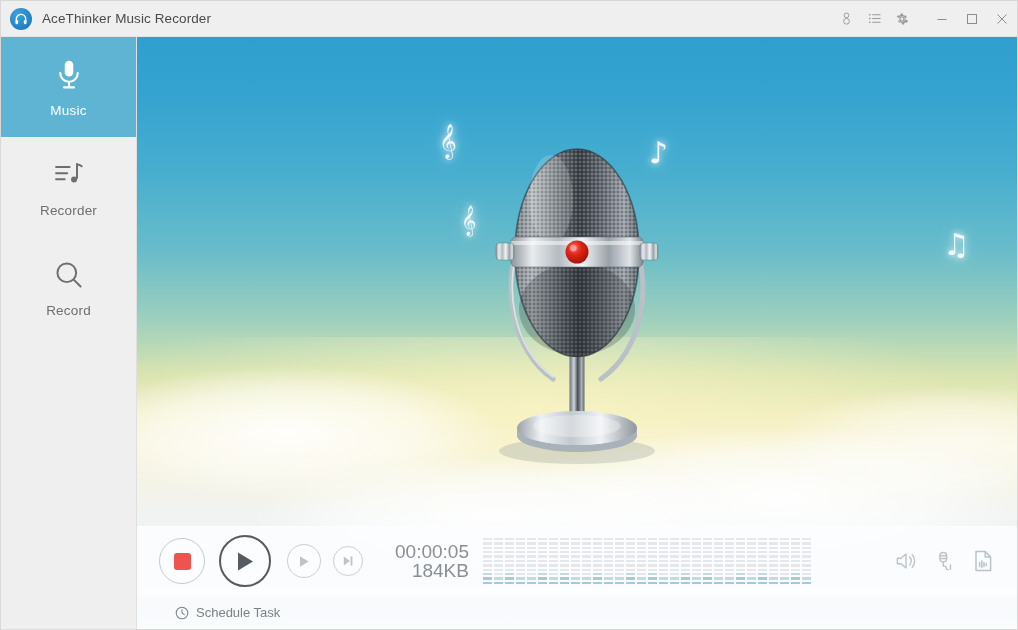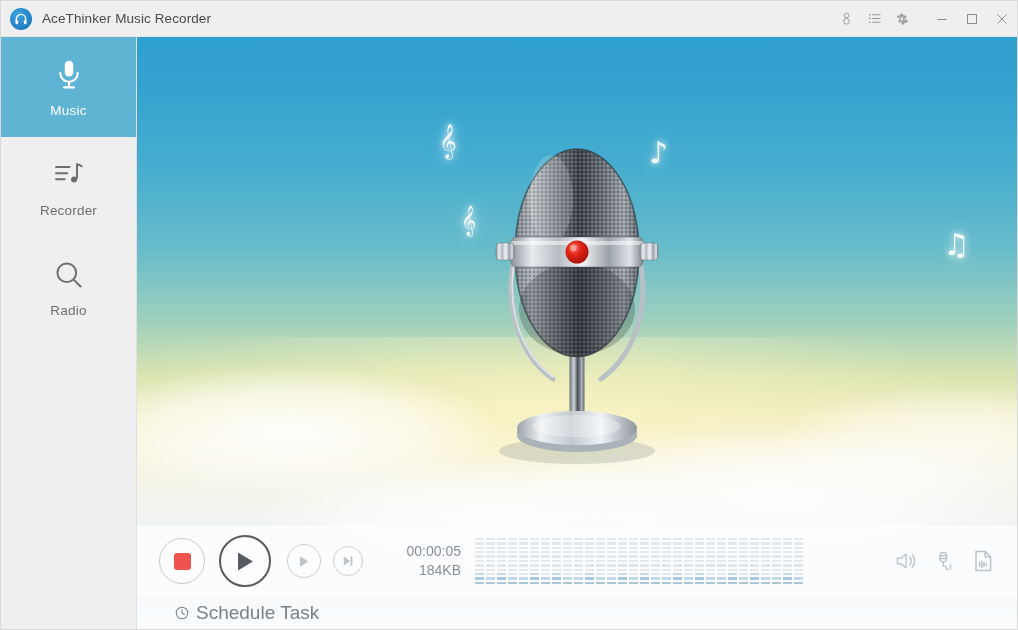--- a/index.html
+++ b/index.html
@@ -131,21 +131,21 @@
     background: rgba(255,255,255,.35);
   }
   .btn-stop { width: 46px; height: 46px; border: 1.6px solid #c9c9c9; }
   .btn-stop .sq { width: 17px; height: 17px; background: #ef5350; border-radius: 3px; }
   .btn-play { width: 52px; height: 52px; border: 2px solid #5a5a5a; margin-left: 14px; }
   .btn-play2 { width: 34px; height: 34px; border: 1.6px solid #cfcfcf; margin-left: 16px; }
   .btn-next { width: 30px; height: 30px; border: 1.6px solid #cfcfcf; margin-left: 12px; }
 
   .readout {
     margin-left: 32px; text-align: right; color: #8a8f94;
-    font-size: 14px; line-height: 19px; min-width: 66px;
+    font-size: 19px; line-height: 19px; min-width: 66px;
     font-family: "Liberation Sans", sans-serif;
   }
 
   .visualizer {
     margin-left: 14px; width: 382px; height: 46px;
     display: flex; align-items: flex-end; gap: 2px; overflow: hidden;
   }
   .vbar { width: 9px; height: 100%; display: flex; flex-direction: column; justify-content: flex-end; gap: 2px; }
   .seg { height: 3px; width: 100%; background: #e4e8eb; }
   .seg.on { background: #a9c9da; }
@@ -155,21 +155,21 @@
   .out-icons { display: flex; align-items: center; gap: 18px; padding-right: 6px; }
   .out-icon { color: #b9c3c9; display: flex; align-items: center; cursor: default; }
 
   
   .statusbar {
     position: absolute; left: 0; right: 0; bottom: 0; height: 34px;
     background: rgba(255,255,255,.12);
     display: flex; align-items: center; padding-left: 38px;
     border-top: 1px solid rgba(255,255,255,.35);
   }
-  .sched { display: flex; align-items: center; gap: 7px; color: #7b8287; font-size: 19px; cursor: default; }
+  .sched { display: flex; align-items: center; gap: 7px; color: #7b8287; font-size: 13px; cursor: default; }
 </style>
 </head>
 <body>
 
 <div id="app">
 
   <div class="titlebar">
     <div class="logo">
       <svg width="14" height="14" viewBox="0 0 24 24" fill="none">
         <path d="M4 15v-3a8 8 0 0 1 16 0v3" stroke="#fff" stroke-width="2.4" stroke-linecap="round"></path>
@@ -248,21 +248,21 @@
         <span class="lbl">Recorder</span>
       </div>
 
       <div class="nav-item">
         <span class="ico">
           <svg width="32" height="32" viewBox="0 0 26 26" fill="none" stroke="currentColor" stroke-width="1.6" stroke-linecap="round">
             <circle cx="11.2" cy="11.2" r="7.6"></circle>
             <path d="M16.8 16.8l5.6 5.6"></path>
           </svg>
         </span>
-        <span class="lbl">Radio</span>
+        <span class="lbl">Record</span>
       </div>
 
 
     </div>
 
     <div class="content">
 
       <div class="warmglow"></div>
       <div class="cloud" style="left:-60px;  top:330px; width:420px; height:130px;"></div>
       <div class="cloud" style="left:380px;  top:392px; width:520px; height:140px;"></div>

